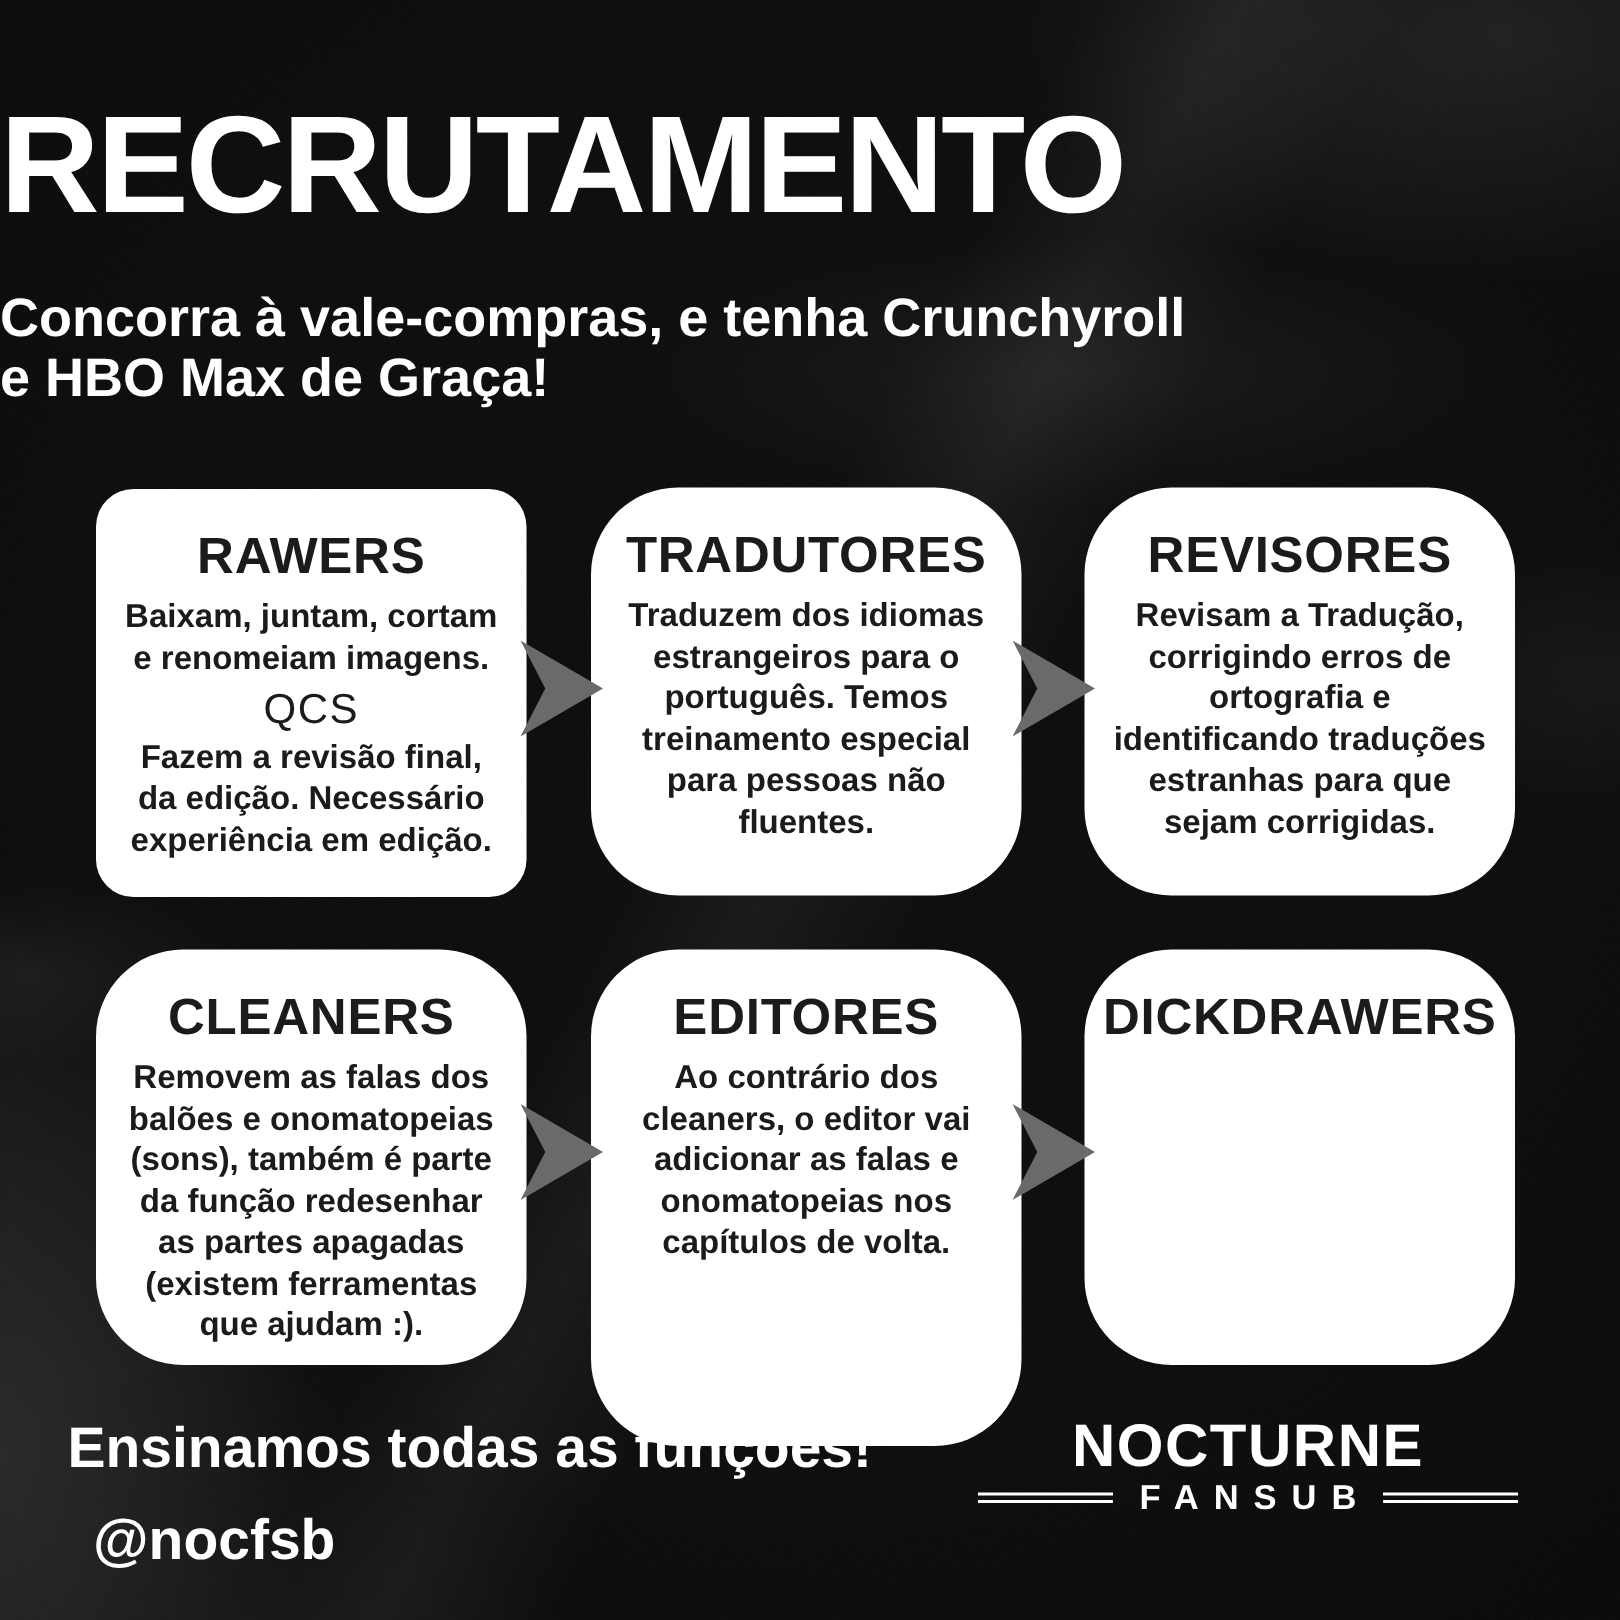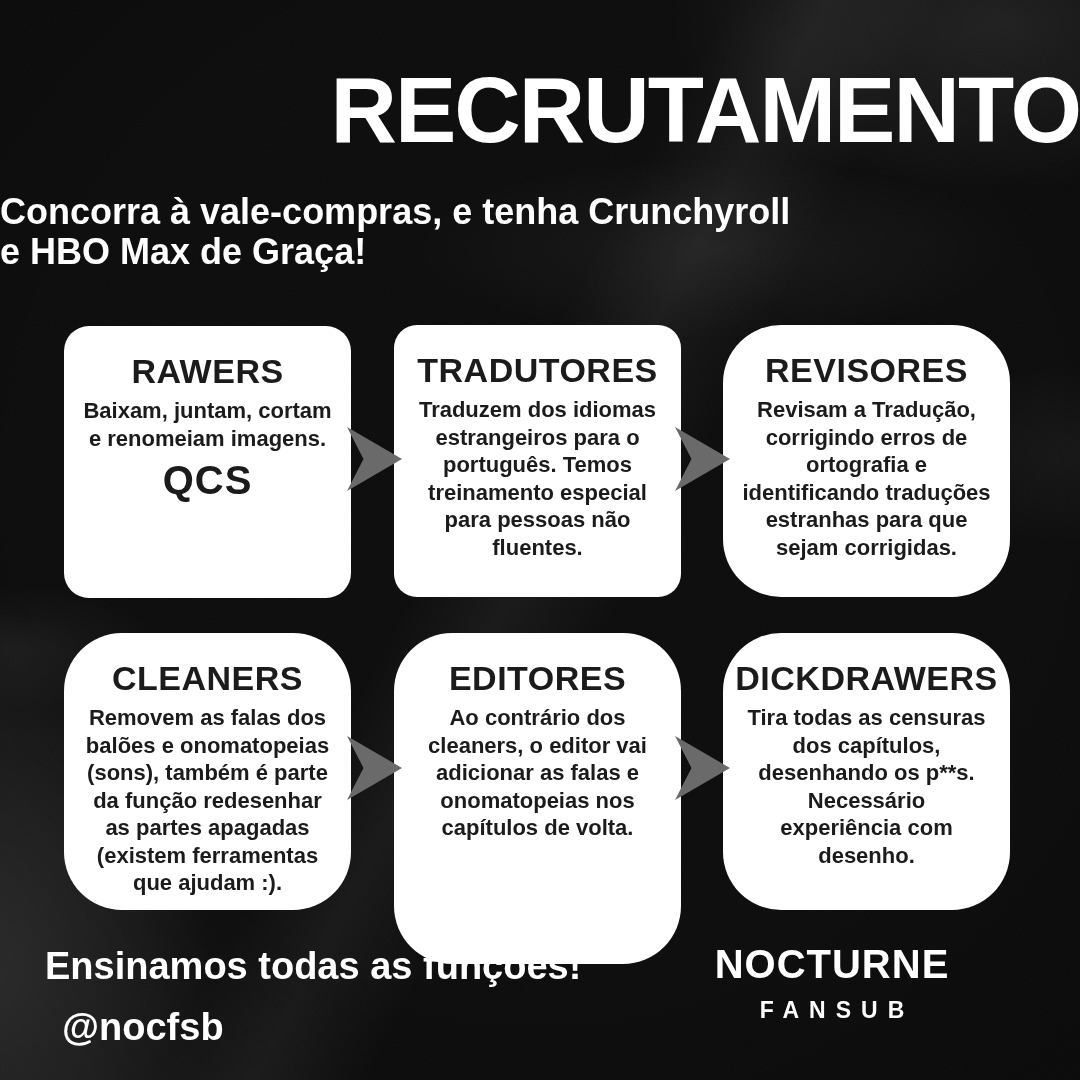--- a/index.html
+++ b/index.html
@@ -12,52 +12,52 @@
       linear-gradient(118deg, rgba(255,255,255,0) 44%, rgba(255,255,255,0.05) 50%, rgba(255,255,255,0) 57%),
       radial-gradient(ellipse 430px 130px at 66% 23%, rgba(255,255,255,0.055), rgba(255,255,255,0) 70%),
       radial-gradient(ellipse 300px 520px at 0% 90%, rgba(255,255,255,0.11), rgba(255,255,255,0) 70%),
       linear-gradient(52deg, rgba(255,255,255,0.07) 0%, rgba(255,255,255,0) 20%),
       radial-gradient(ellipse 260px 130px at 100% 42%, rgba(255,255,255,0.045), rgba(255,255,255,0) 70%),
       radial-gradient(ellipse 200px 90px at 2% 60%, rgba(255,255,255,0.05), rgba(255,255,255,0) 70%),
       var(--bg,#0c0c0c);
   }
   .grain{position:absolute;inset:0;z-index:1;opacity:.5;pointer-events:none;}
   .title{
-    position:absolute;top:64px;left:0;width:100%;text-align:right;z-index:2;
+    position:absolute;top:64px;left:0;width:100%;text-align:left;z-index:2;
     font-size:92px;line-height:1;letter-spacing:-2px;color:var(--light-text,#fff);
   }
   .subtitle{
     position:absolute;top:192px;left:0;width:100%;text-align:left;z-index:2;
     font-size:36px;line-height:1.12;color:var(--light-text,#fff);white-space:pre-line;
   }
   .card{
     position:absolute;width:287px;box-sizing:border-box;z-index:2;
     background:var(--card-bg,#fff);color:var(--card-text,#1b1b1b);
     border-radius:58px;text-align:center;padding:26px 10px 0;
   }
   .card h2{margin:0 0 6px;font-size:34px;line-height:1.15;letter-spacing:.5px;font-weight:700;}
-  .card h3{margin:6px 0 2px;font-size:40px;line-height:1.1;letter-spacing:1px;font-weight:700;}
+  .card h3{margin:6px 0 2px;font-size:28px;line-height:1.1;letter-spacing:1px;font-weight:400;}
   .card .body{font-size:22px;line-height:1.25;white-space:pre-line;font-weight:700;}
   .c1{left:64px;top:326px;height:272px;border-radius:25px;}
-  .c2{left:394px;top:325px;height:272px;border-radius:23px;}
+  .c2{left:394px;top:325px;height:272px;}
   .c3{left:723px;top:325px;height:272px;}
   .c4{left:64px;top:633px;height:277px;}
   .c5{left:394px;top:633px;height:331px;}
   .c6{left:723px;top:633px;height:277px;}
   .arrow{
     position:absolute;width:55px;height:64px;z-index:5;background:var(--arrow,#6a6a6a);
     clip-path:polygon(0 0, 100% 50%, 0 100%, 30% 50%);
   }
   .a1{left:347px;top:427px;} .a2{left:675px;top:427px;}
   .a3{left:347px;top:736px;} .a4{left:675px;top:736px;}
   .teach{position:absolute;left:45px;top:945px;z-index:2;font-size:38px;color:var(--light-text,#fff);}
   .handle{position:absolute;left:62px;top:1006px;z-index:2;font-size:38px;color:var(--light-text,#fff);}
   .logo{position:absolute;left:652px;top:944px;width:360px;z-index:2;color:var(--light-text,#fff);text-align:center;}
   .logo-name{font-size:40px;line-height:1;letter-spacing:1px;}
-  .logo-sub-row{display:flex;align-items:center;gap:8px;margin-top:3px;flex-direction:column;}
+  .logo-sub-row{display:flex;align-items:center;gap:8px;margin-top:3px;}
   .rule{flex:1;height:7px;box-sizing:border-box;border-top:2px solid var(--light-text,#fff);border-bottom:2px solid var(--light-text,#fff);}
   .logo-sub{font-size:23px;letter-spacing:10px;text-indent:10px;line-height:1;}
 </style>
 </head>
 <body>
 
 <div class="poster">
 
   <svg class="grain" width="1080" height="1080" aria-hidden="true">
     <filter id="noiseF">
@@ -69,20 +69,23 @@
 
   <div class="title">RECRUTAMENTO</div>
   <div class="subtitle">Concorra à vale-compras, e tenha Crunchyroll
 e HBO Max de Graça!</div>
 
   <div class="card c1">
     <h2>RAWERS</h2>
     <div class="body">Baixam, juntam, cortam
 e renomeiam imagens.</div>
     <h3>QCS</h3>
+    <div class="body">Fazem a revisão final,
+da edição. Necessário
+experiência em edição.</div>
   </div>
 
   <div class="card c2">
     <h2>TRADUTORES</h2>
     <div class="body">Traduzem dos idiomas
 estrangeiros para o
 português. Temos
 treinamento especial
 para pessoas não
 fluentes.</div>
@@ -113,26 +116,20 @@
     <h2>EDITORES</h2>
     <div class="body">Ao contrário dos
 cleaners, o editor vai
 adicionar as falas e
 onomatopeias nos
 capítulos de volta.</div>
   </div>
 
   <div class="card c6">
     <h2>DICKDRAWERS</h2>
-    <div class="body">Tira todas as censuras
-dos capítulos,
-desenhando os p**s.
-Necessário
-experiência com
-desenho.</div>
   </div>
 
   <div class="arrow a1"></div>
   <div class="arrow a2"></div>
   <div class="arrow a3"></div>
   <div class="arrow a4"></div>
 
   <div class="teach">Ensinamos todas as funções!</div>
   <div class="handle">@nocfsb</div>
 

